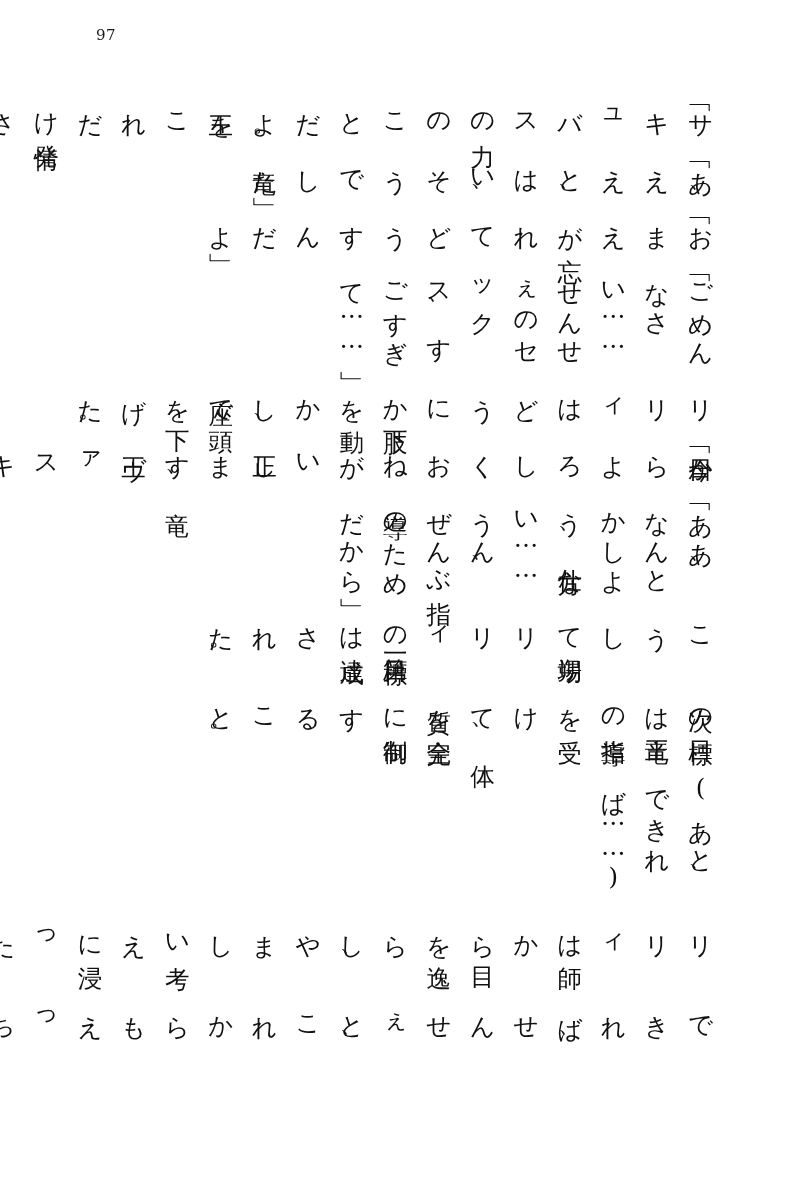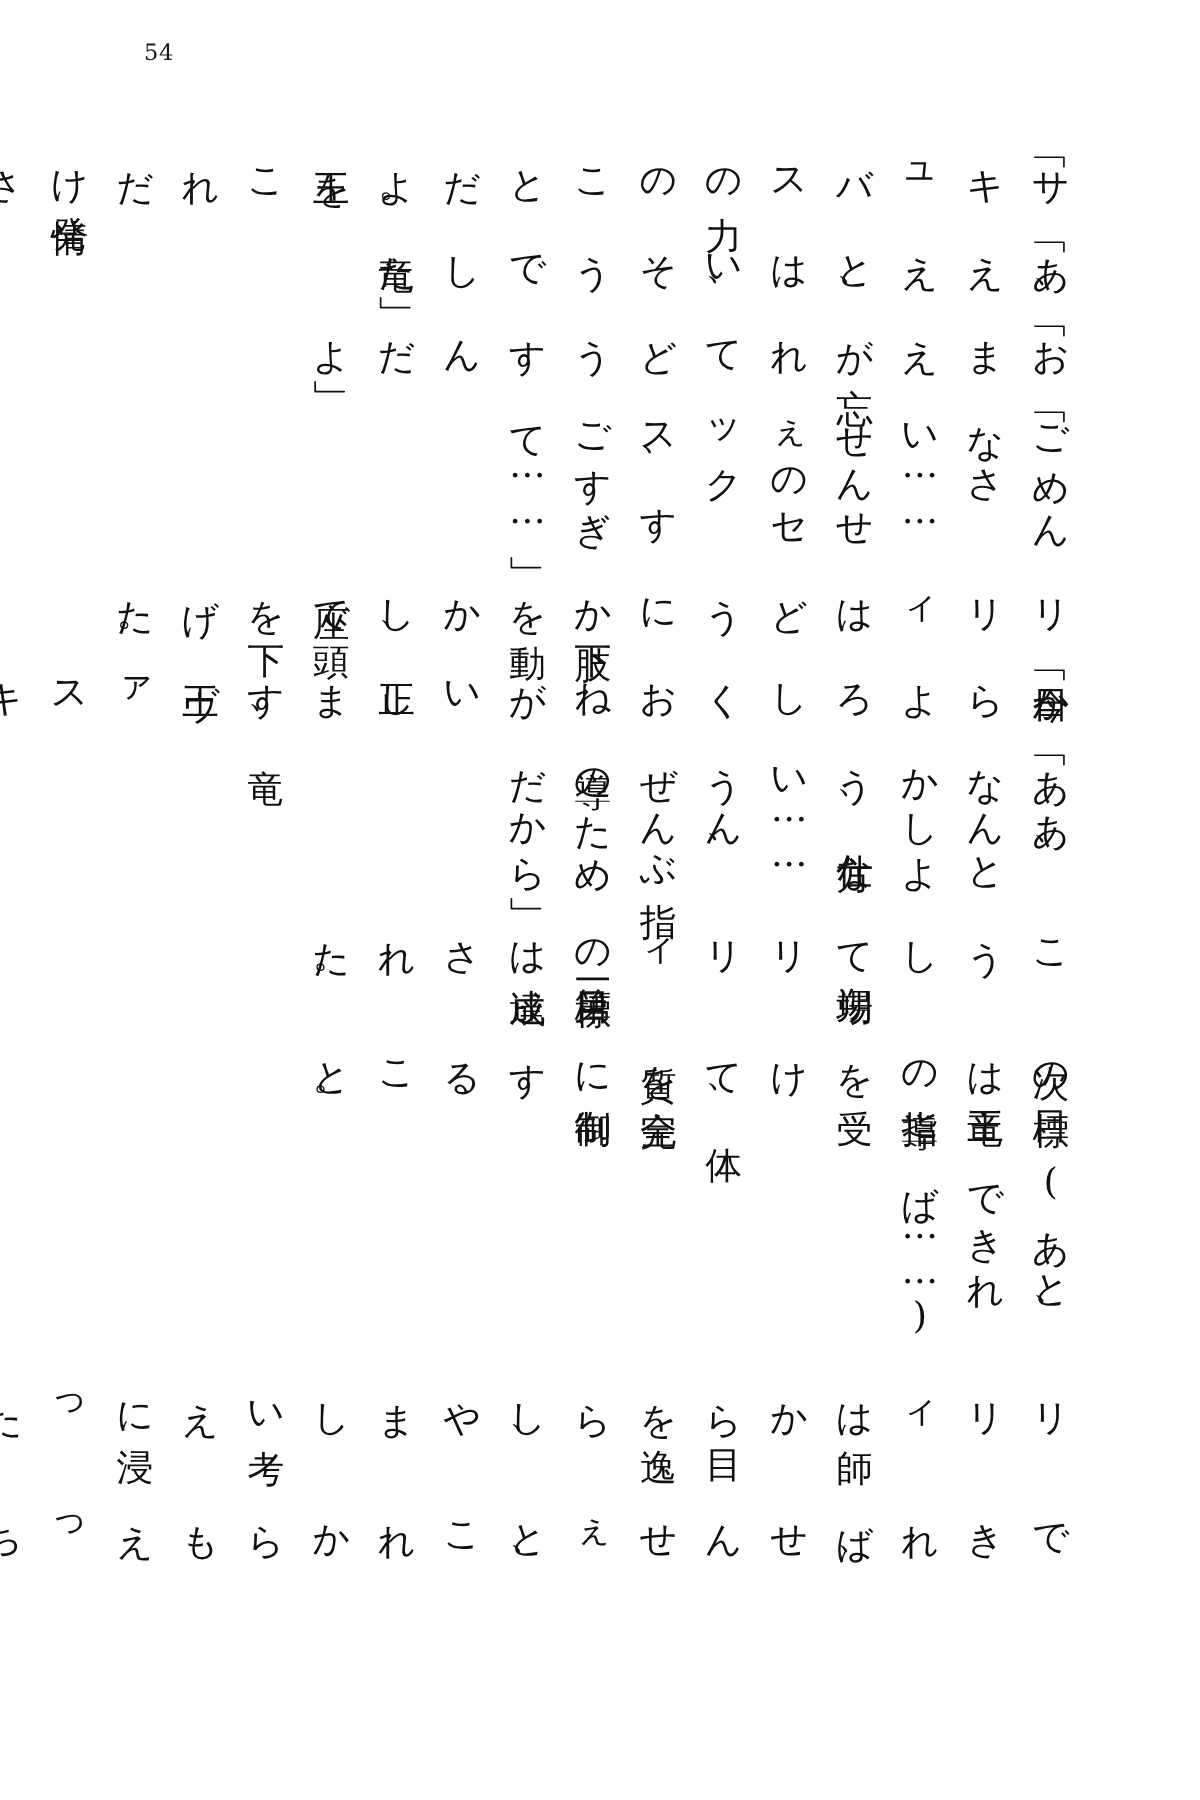--- a/index.html
+++ b/index.html
@@ -58,21 +58,21 @@
   }
   .indent {
     padding-top: 25px;
   }
 </style>
 </head>
 <body>
 
 <div id="page">
 
-  <div id="page-number">54</div>
+  <div id="page-number">97</div>
 
   <div id="text-body">
     <p class="para">「サキュバスの力のことだよ。竜王をこれだけ発情させるってのは、たしかにだれかが指導しないと危ない」</p>
     <p class="para">「あ、ええと、はい、そうでした」</p>
     <p class="para">「おまえが忘れてどうすんだよ」</p>
     <p class="para">「ごめんなさい……せんせぇのセックス、すごすぎて……」</p>
     <p class="para indent">リリィはどうにか下肢を動かし、正座で頭を下げた。</p>
     <p class="para">「今日からよろしくおねがいします、竜王ヴァスキせんせぇ」</p>
     <p class="para">「ああ、なんとかしよう、仕方ない……うん、ぜんぶ指導のためだから」</p>
     <p class="para indent">こうして朔場リリィの第一目標は達成された。</p>

